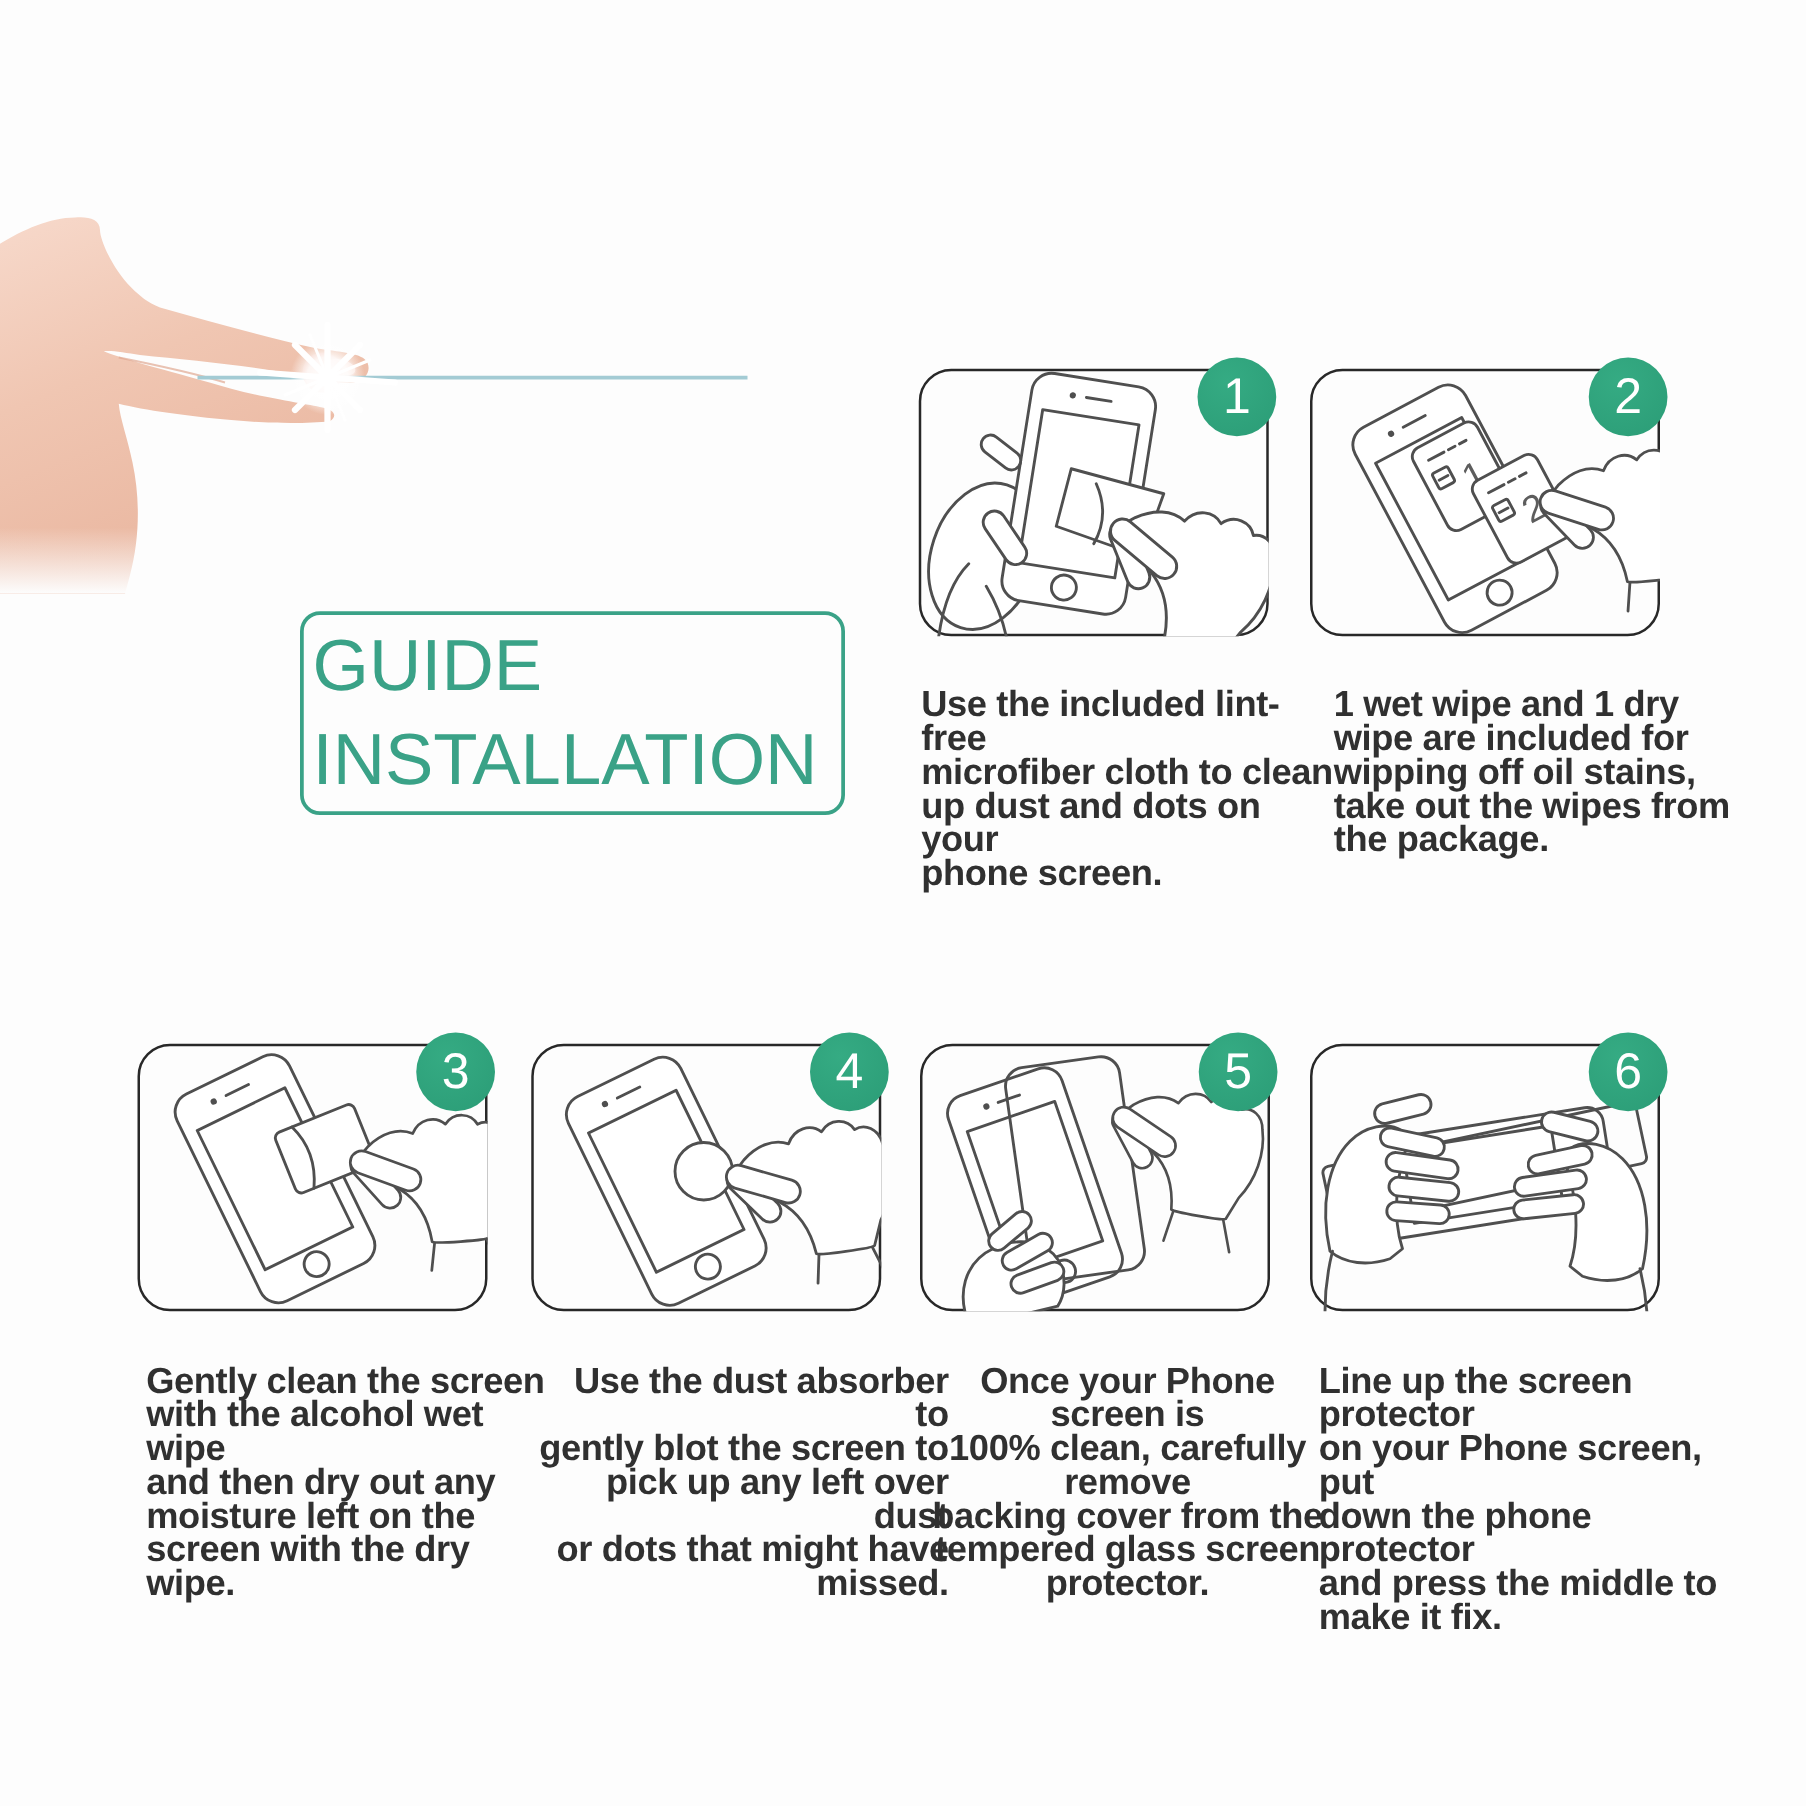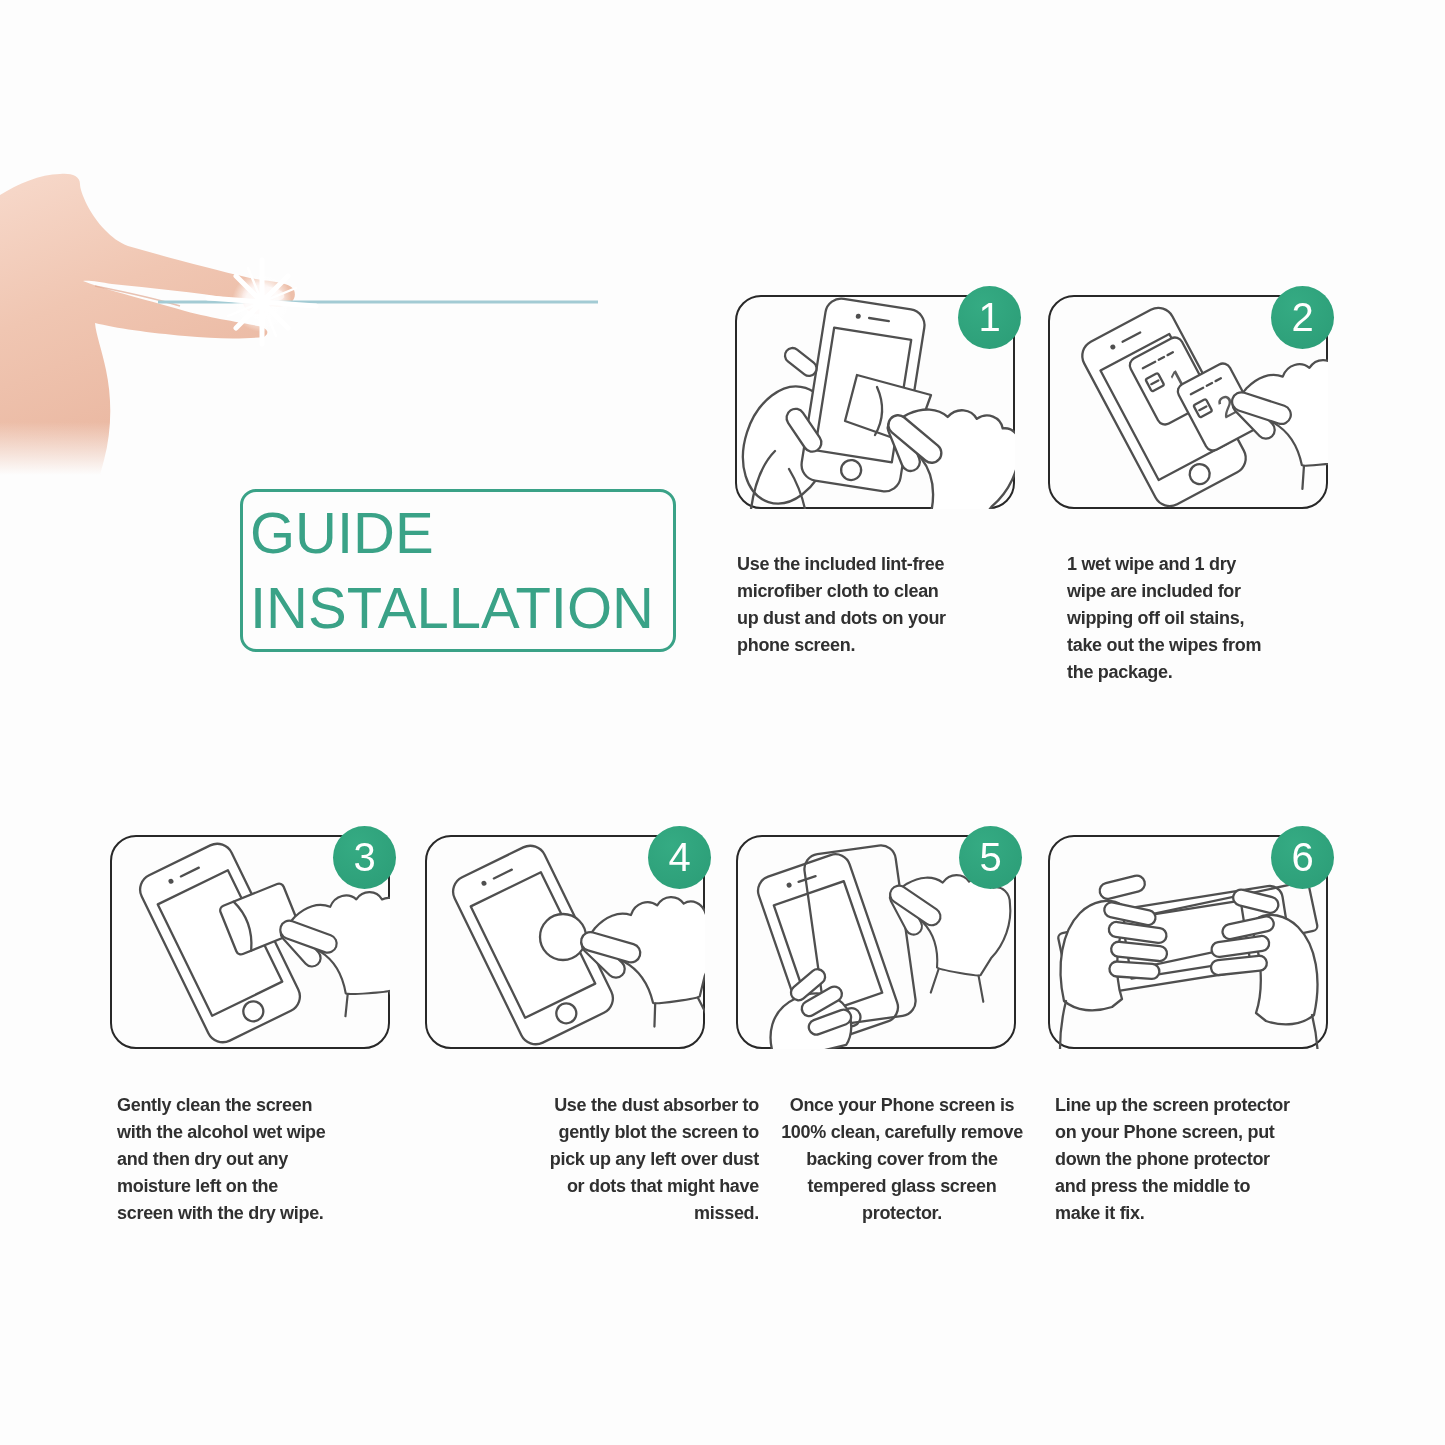--- a/index.html
+++ b/index.html
@@ -21,21 +21,21 @@
   .panel{position:absolute;width:280px;height:214px;}
   .frame{position:absolute;inset:0;border:2.5px solid #282828;border-radius:26px;}
   .panel svg{position:absolute;left:0;top:0;}
   .badge{
     position:absolute;top:-9px;right:-6px;width:63px;height:63px;border-radius:50%;
     background:radial-gradient(circle at 38% 30%,#35ab83,#2b9c76);
     color:#fff;text-align:center;line-height:63px;font-size:40px;font-weight:400;
   }
   
   .step-text{
-    position:absolute;width:332px;font-size:18px;line-height:27px;font-weight:700;
+    position:absolute;width:332px;font-size:29px;line-height:27px;font-weight:700;
     letter-spacing:-0.3px;white-space:pre-line;color:#303030;
   }
   
   .ln{fill:none;stroke:#4f4f4f;stroke-width:2.3;stroke-linecap:round;stroke-linejoin:round;}
   .wh{fill:#ffffff;stroke:#4f4f4f;stroke-width:2.3;stroke-linecap:round;stroke-linejoin:round;}
   .dk{fill:#4f4f4f;}
   .pktnum{font-family:"Liberation Sans",sans-serif;font-size:30px;font-weight:400;fill:#5d5d5d;}
 </style>
 </head>
 <body>

